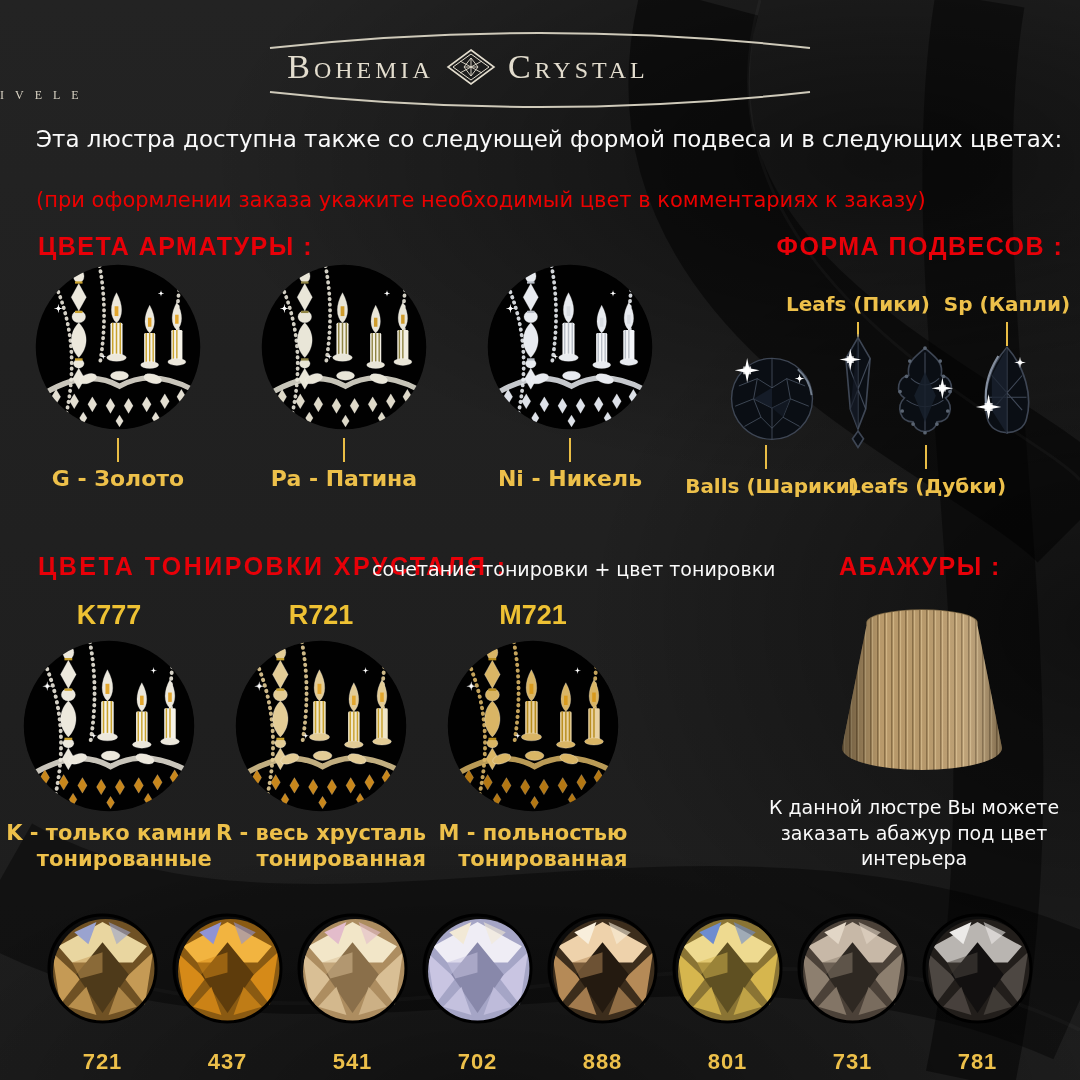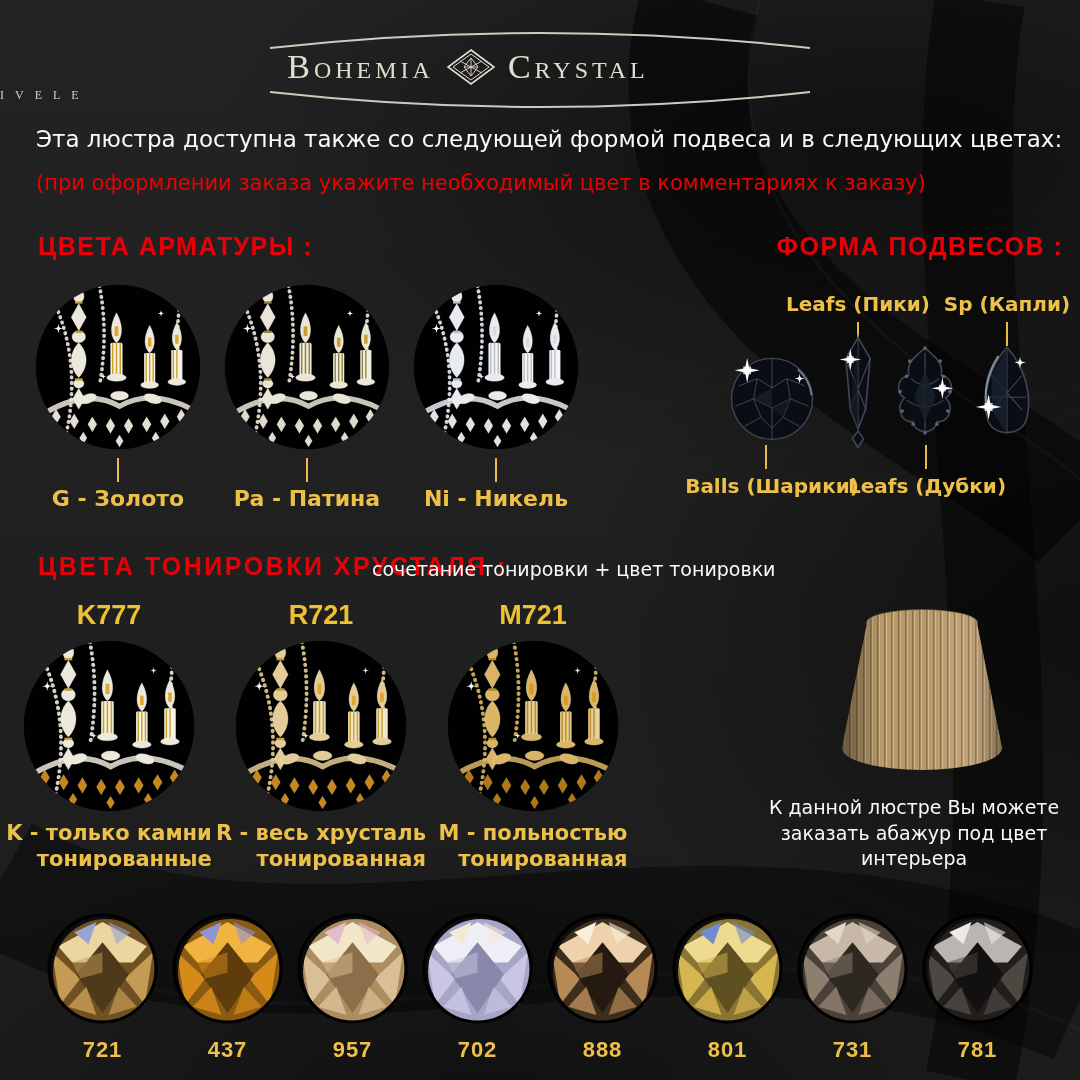--- a/index.html
+++ b/index.html
@@ -15,33 +15,33 @@
   .bg-swoosh{position:absolute;inset:0;pointer-events:none;}
   
   .logo{position:absolute;top:22px;left:0;width:1080px;height:96px;text-align:center;}
   .logo svg.arcs{position:absolute;left:260px;top:0;}
   .logo-line{position:absolute;top:26px;left:0;width:896px;display:flex;justify-content:center;align-items:center;gap:12px;margin-left:20px;}
   .logo-word{font-family:"Liberation Serif", serif;font-variant:small-caps;font-size:34px;letter-spacing:4px;color:#e3ddce;}
   .logo-sub{position:absolute;top:66px;left:0;width:1080px;text-align:left;font-family:"Liberation Serif", serif;
             font-size:12px;letter-spacing:11px;color:#d9d3c4;}
   
   .intro1{position:absolute;top:126px;left:36px;font-size:23px;color:#fafafa;}
-  .intro2{position:absolute;top:171px;left:36px;font-size:21px;color:#ec0000;}
+  .intro2{position:absolute;top:188px;left:36px;font-size:21px;color:#ec0000;}
   
   .red-title{font-family:"Liberation Sans", sans-serif;font-weight:700;font-size:25px;letter-spacing:1.5px;color:#e80008;}
   .armature-title{position:absolute;top:232px;left:38px;text-align:center;}
   .pendants-title{position:absolute;top:232px;left:755px;width:330px;text-align:center;}
   .tinting-title{position:absolute;top:552px;left:38px;letter-spacing:2.5px;}
   .tinting-sub{position:absolute;top:558px;left:372px;font-size:19px;color:#fafafa;text-align:right;}
   .shade-title{position:absolute;top:552px;left:760px;width:320px;text-align:center;}
   
   .gold{color:#edc04a;font-weight:600;}
   .tick{width:2px;height:24px;background:#e9bd45;}
   
-  .armature-row{position:absolute;top:284px;left:35px;display:flex;gap:23px;text-align:center;}
+  .armature-row{position:absolute;top:264px;left:35px;display:flex;gap:60px;text-align:center;}
   .fig{display:flex;flex-direction:column;align-items:center;width:166px;}
   .fig .circ{width:166px;height:166px;}
   .fig .tick{margin-top:8px;}
   .fig .cap{margin-top:4px;font-size:22px;white-space:nowrap;}
   
   .pendants{position:absolute;top:280px;left:720px;width:360px;height:225px;}
   .pendants .plabel{position:absolute;transform:translateX(-50%);font-size:20px;white-space:nowrap;}
   .pendants .tick{position:absolute;}
   .pendants svg{position:absolute;}
   
@@ -49,21 +49,21 @@
   .tfig{display:flex;flex-direction:column;align-items:center;width:172px;}
   .tfig .code{font-family:"Liberation Sans", sans-serif;font-weight:700;font-size:27px;color:#eec133;height:40px;}
   .tfig .circ{width:172px;height:172px;}
   .tfig .cap{margin-top:8px;font-size:21px;line-height:1.25;text-align:right;white-space:nowrap;}
   
   .lampshade{position:absolute;top:598px;left:832px;}
   .shade-note{position:absolute;top:795px;left:744px;width:340px;text-align:center;font-size:19px;line-height:1.35;color:#fafafa;}
   
   .swatch-row{position:absolute;top:912px;left:0;width:1080px;padding:0 46px;box-sizing:border-box;
               display:flex;justify-content:space-between;}
-  .swatch{display:flex;flex-direction:column;align-items:center;gap:12px;}
+  .swatch{display:flex;flex-direction:column;align-items:center;gap:24px;}
   .swatch-code{font-family:"Liberation Sans", sans-serif;font-weight:600;font-size:22px;color:#edc04a;letter-spacing:1px;}
   
   .var-gold  {--metal:#c9a22e;--crystal:#ece8dc;--sleeve:#f6f3e8;--stone:#e4dfd2;--flame:#e2a62e;}
   .var-patina{--metal:#8f8444;--crystal:#e9e6d8;--sleeve:#f3efe2;--stone:#ded9c8;--flame:#cf9c2c;}
   .var-nickel{--metal:#b9bec7;--crystal:#e8ebf0;--sleeve:#f4f6f9;--stone:#dde1e8;--flame:#d8dce2;}
   .var-k777  {--metal:#c9a22e;--crystal:#ece8dc;--sleeve:#f6f3e8;--stone:#c8871c;--flame:#e2a62e;}
   .var-r721  {--metal:#c9a22e;--crystal:#e3cc96;--sleeve:#f0e6c8;--stone:#c8871c;--flame:#e2a62e;}
   .var-m721  {--metal:#b88d1e;--crystal:#d9b565;--sleeve:#e8d1a0;--stone:#b37713;--flame:#d89a1e;}
   .chsym .crystal{fill:var(--crystal);stroke:rgba(255,255,255,.35);stroke-width:1;}
   .chsym .strand{stroke:var(--crystal);stroke-width:5;stroke-dasharray:.6 6.8;stroke-linecap:round;fill:none;opacity:.9;}
@@ -298,20 +298,21 @@
       <svg class="circ var-m721" viewBox="0 0 220 220">
           <use href="#chandelier"></use>
         </svg>
       <div class="cap gold">
         <div>M - польностью</div>
         <div>тонированная</div>
       </div>
     </div>
   </div>
 
+  <div class="red-title shade-title">АБАЖУРЫ :</div>
   <svg class="lampshade" width="180" height="192" viewBox="0 0 180 192">
     <defs>
       <pattern id="pleat" width="7" height="10" patternUnits="userSpaceOnUse">
         <rect width="7" height="10" fill="#b99a6b"></rect>
         <rect x="3" width="1.4" height="10" fill="#8a6f47"></rect>
         <rect x="5.2" width="0.9" height="10" fill="#d9bd8c"></rect>
       </pattern>
       <linearGradient id="shadeShade" x1="0" x2="1">
         <stop offset="0" stop-color="#000" stop-opacity=".45"></stop>
         <stop offset=".25" stop-color="#000" stop-opacity="0"></stop>
@@ -383,21 +384,21 @@
           <polygon points="106,40 78,66 98,92" fill="#d9bf95"></polygon>
           <polygon points="56,30 82,62 56,100 30,62" fill="#8a6f4a"></polygon>
           <polygon points="22,94 40,74 50,102" opacity=".85" fill="#d9bf95"></polygon>
           <polygon points="90,94 72,74 62,102" opacity=".7" fill="#d9bf95"></polygon>
           <polygon points="28,20 50,10 42,32" fill="#e3bccb"></polygon>
           <polygon points="84,20 62,10 70,32" opacity=".6" fill="#e3bccb"></polygon>
           <polygon points="26,50 56,40 56,60 34,66" opacity=".5" fill="#d9bf95"></polygon>
         </g>
         <circle cx="56" cy="56" r="53" fill="none" stroke="#000" stroke-width="3"></circle>
       </svg>
-      <div class="swatch-code">957</div>
+      <div class="swatch-code">541</div>
     </div>
 
     <div class="swatch">
       <svg width="113" height="113" viewBox="0 0 112 112">
         <defs></defs>
         <circle cx="56" cy="56" r="54" fill="#0c0c0c"></circle>
         <g clip-path="circle(52px at 56px 56px)">
           <circle cx="56" cy="56" r="53" fill="#a5a5c6"></circle>
           <polygon points="12,34 56,10 100,34 86,50 26,50" fill="#efedf5"></polygon>
           <polygon points="6,40 34,66 14,92" fill="#c9c5e2"></polygon>

